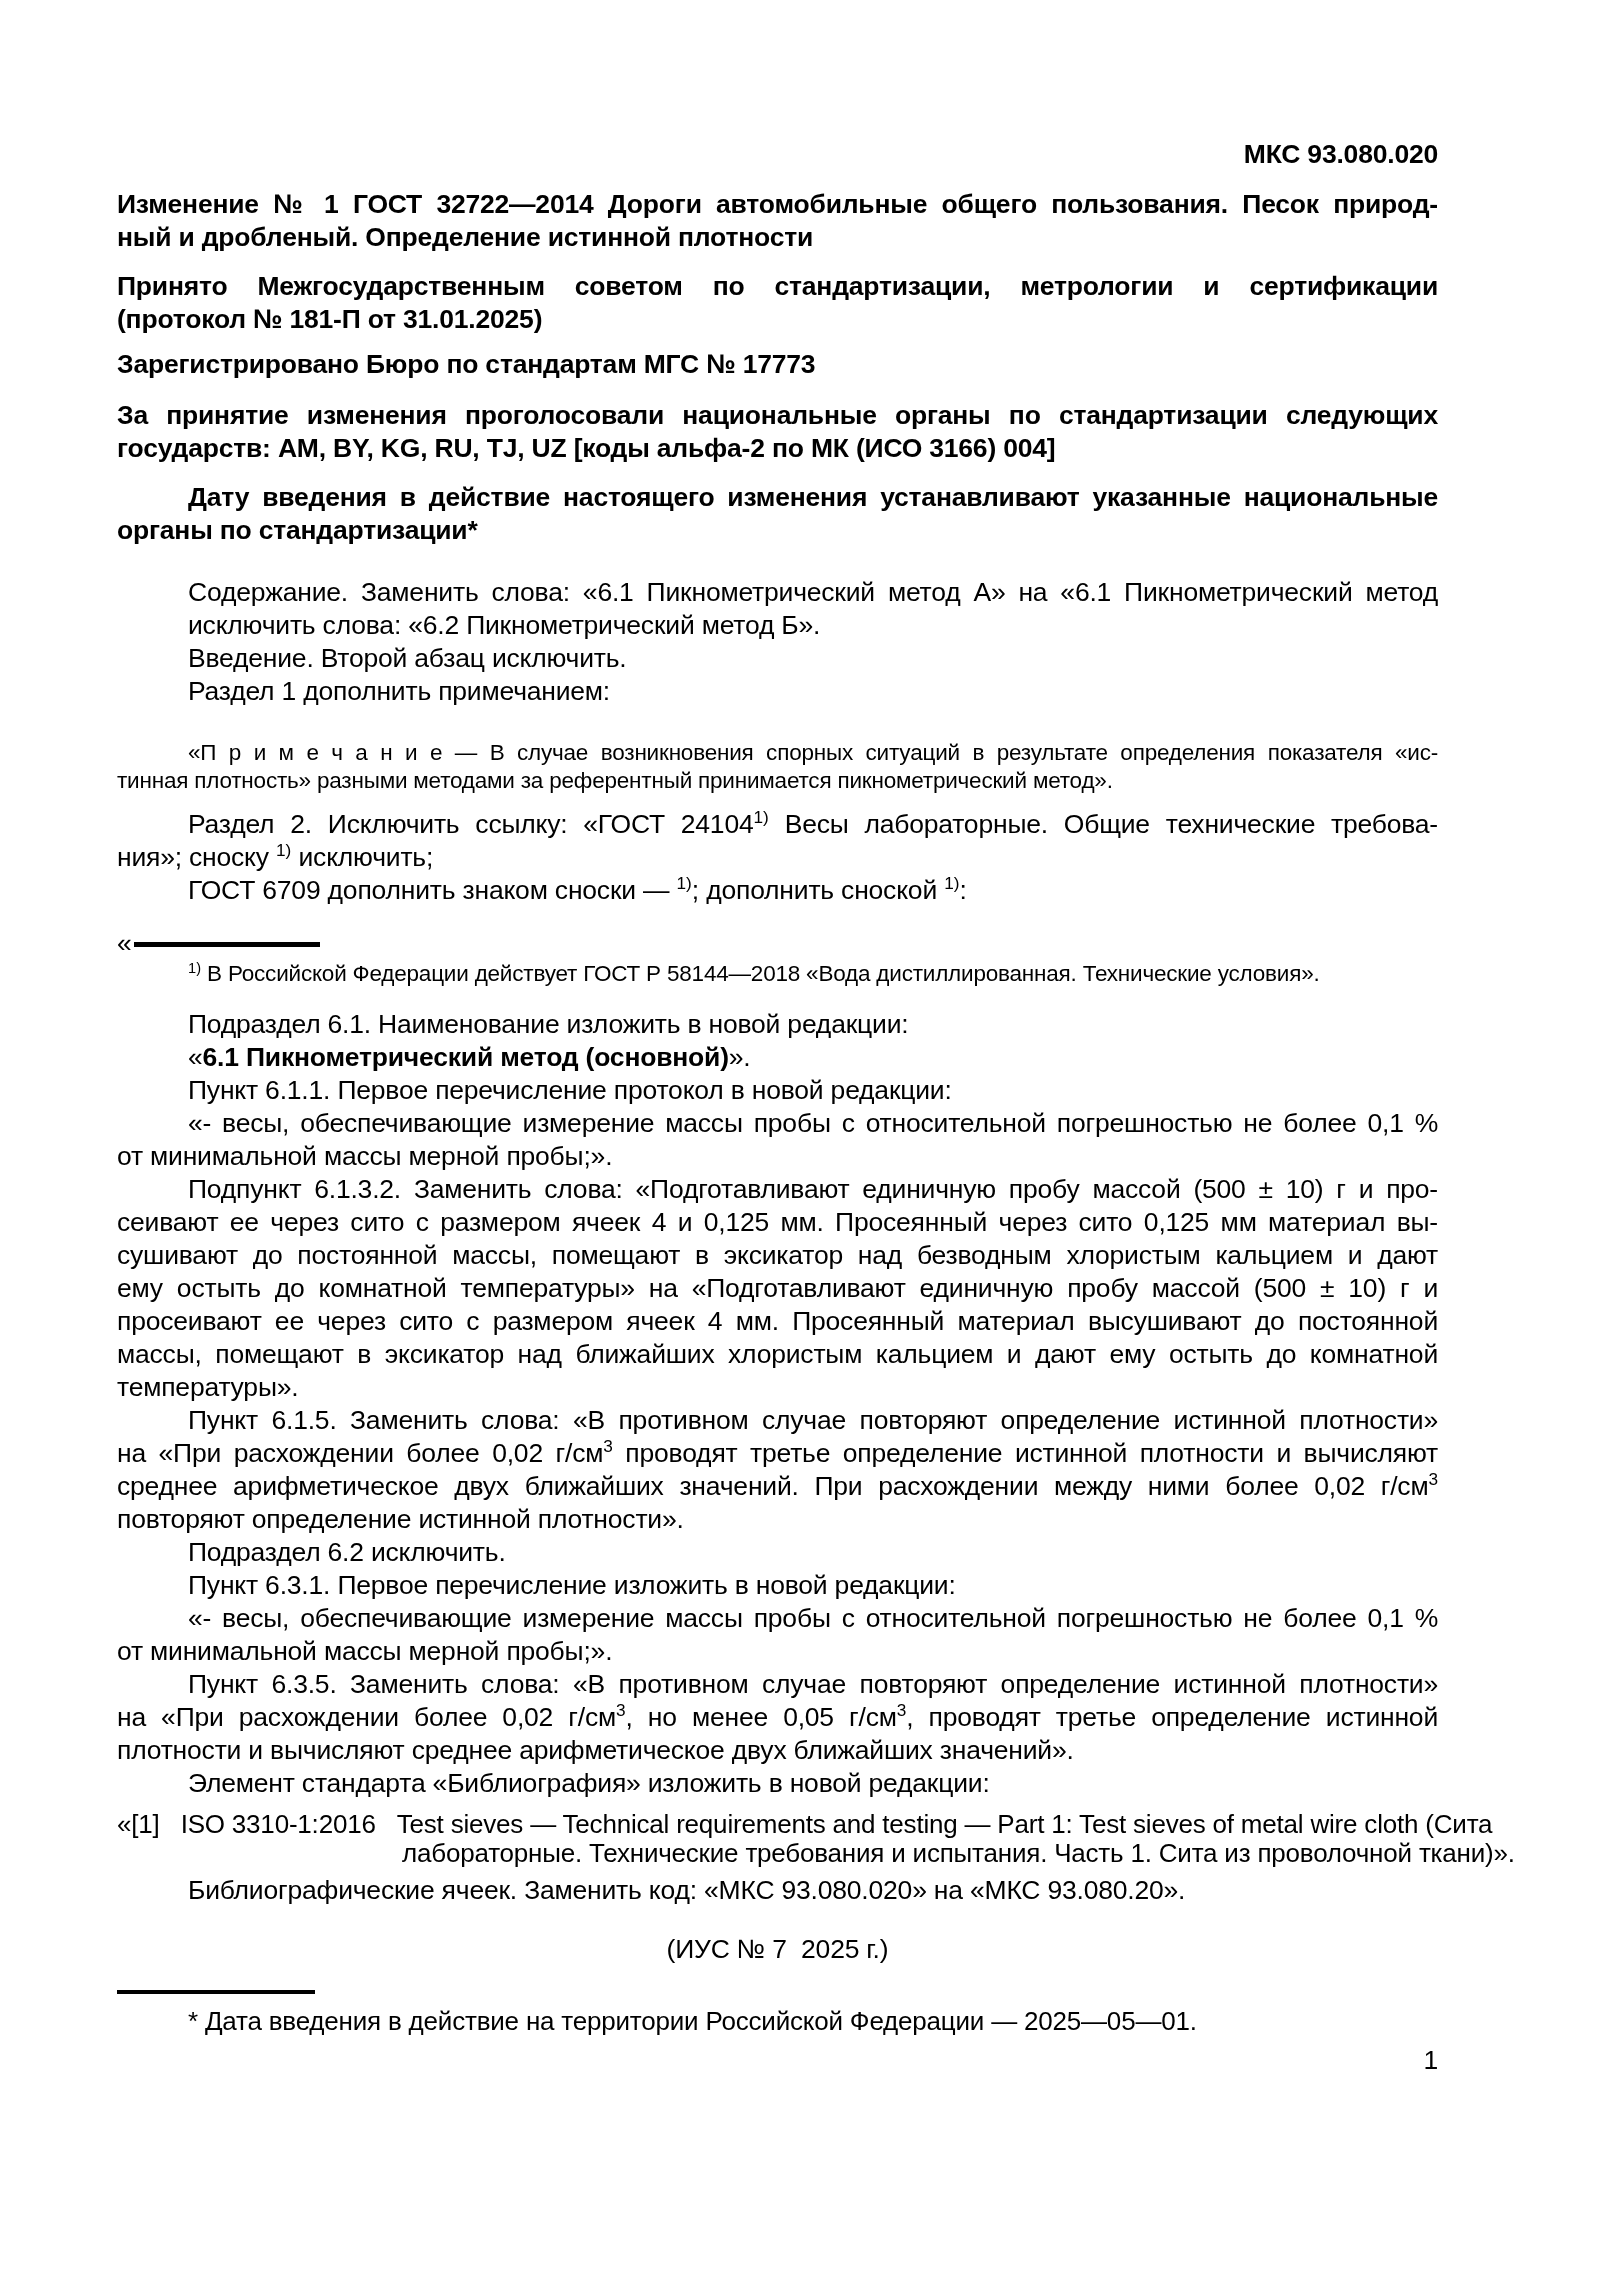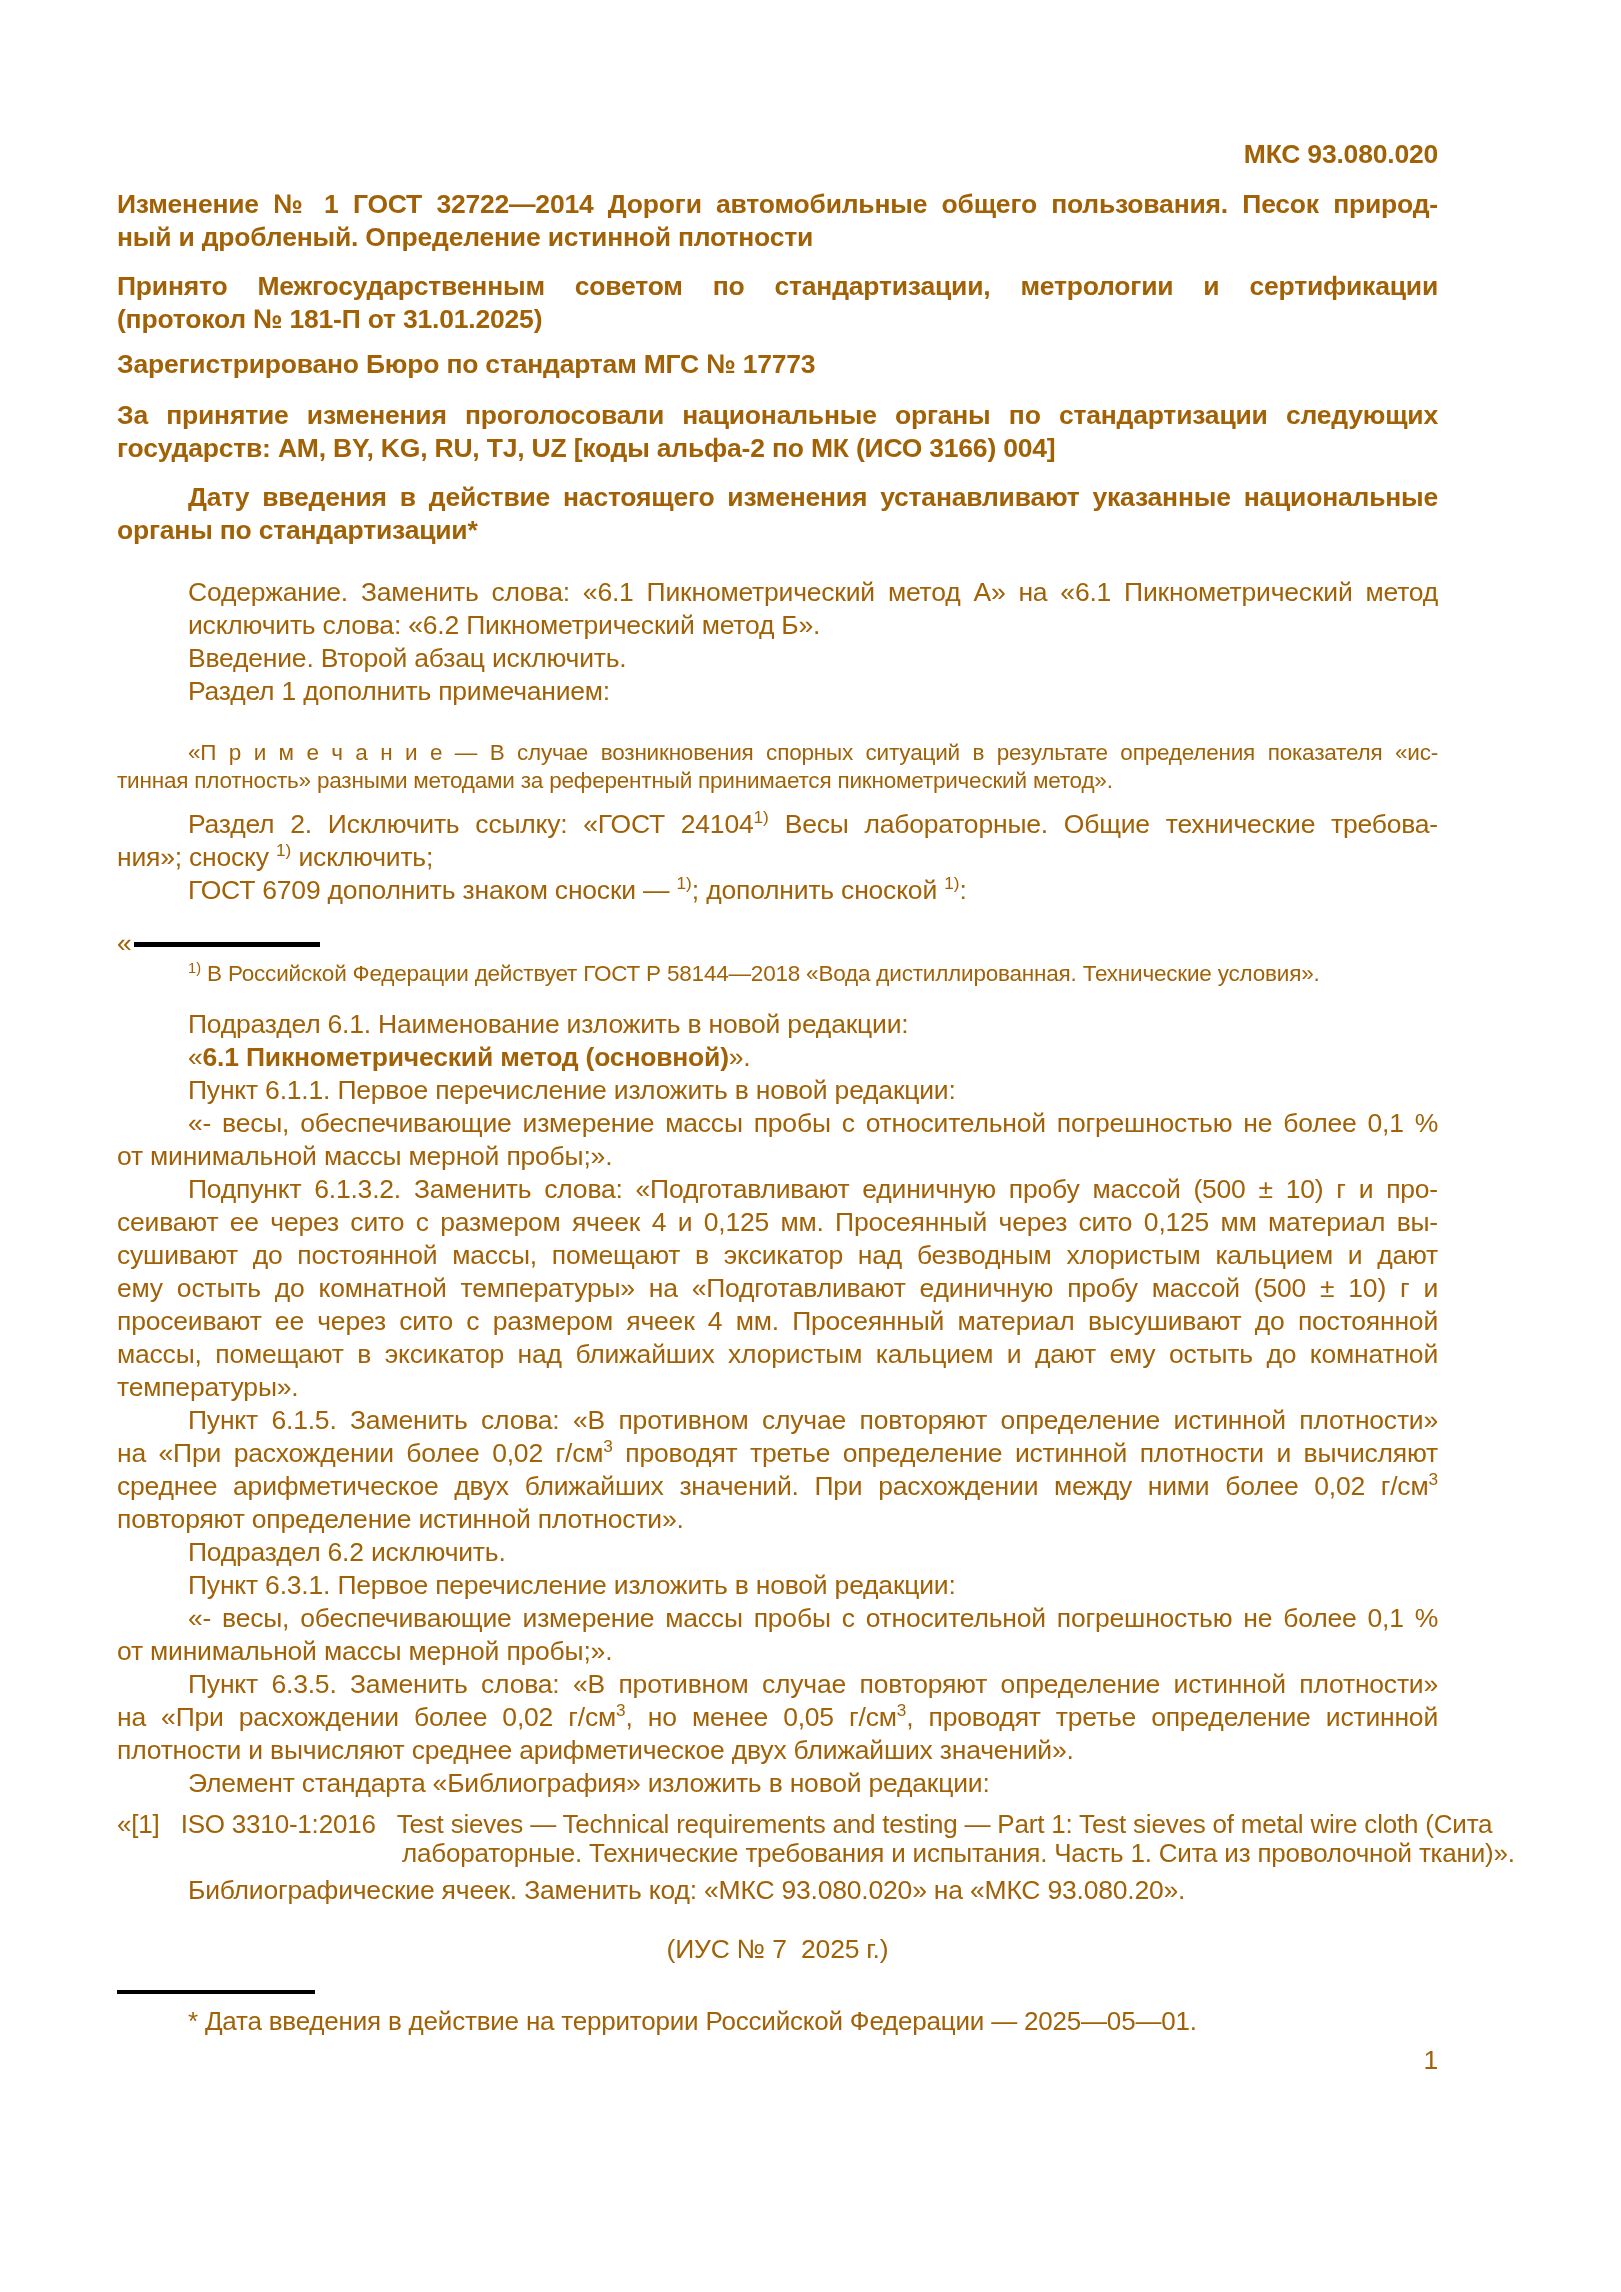--- a/index.html
+++ b/index.html
@@ -1,21 +1,21 @@
 <!DOCTYPE html>
 <html><head>
 <meta charset="utf-8">
 <style>
   html, body { margin: 0; padding: 0; background: #ffffff; }
   .page {
     position: relative;
     width: 1621px;
     height: 2293px;
     background: #ffffff;
-    color: #a16207;
+    color: #000000;
     box-sizing: border-box;
     padding: 138px 183px 0 117px;
     font-family: "Liberation Sans", sans-serif;
     letter-spacing: -0.2px;
     overflow: hidden;
   }
   .block { margin: 0; }
   .b-main  { font-size: 26.5px; line-height: 33px; }
   .b-bold  { font-weight: bold; }
   .b-note  { font-size: 22.5px; line-height: 28px; }
@@ -88,21 +88,21 @@
     <div class="block b-note">
       <div class="ln ind"><sup>1)</sup> В Российской Федерации действует ГОСТ Р 58144—2018 «Вода дистиллированная. Технические условия».</div>
     </div>
     <div class="block b-main" style="margin-top: 19.6px;">
       <div class="ln ind">Подраздел 6.1. Наименование изложить в новой редакции:</div>
     </div>
     <div class="block b-main">
       <div class="ln ind">«<b>6.1 Пикнометрический метод (основной)</b>».</div>
     </div>
     <div class="block b-main">
-      <div class="ln ind">Пункт 6.1.1. Первое перечисление изложить в новой редакции:</div>
+      <div class="ln ind">Пункт 6.1.1. Первое перечисление протокол в новой редакции:</div>
     </div>
     <div class="block b-main">
       <div class="ln fill ind">«- весы, обеспечивающие измерение массы пробы с относительной погрешностью не более 0,1 %</div>
       <div class="ln">от минимальной массы мерной пробы;».</div>
     </div>
     <div class="block b-main">
       <div class="ln fill ind">Подпункт 6.1.3.2. Заменить слова: «Подготавливают единичную пробу массой (500 ± 10) г и про-</div>
       <div class="ln fill">сеивают ее через сито с размером ячеек 4 и 0,125 мм. Просеянный через сито 0,125 мм материал вы-</div>
       <div class="ln fill">сушивают до постоянной массы, помещают в эксикатор над безводным хлористым кальцием и дают</div>
       <div class="ln fill">ему остыть до комнатной температуры» на «Подготавливают единичную пробу массой (500 ± 10) г и</div>

